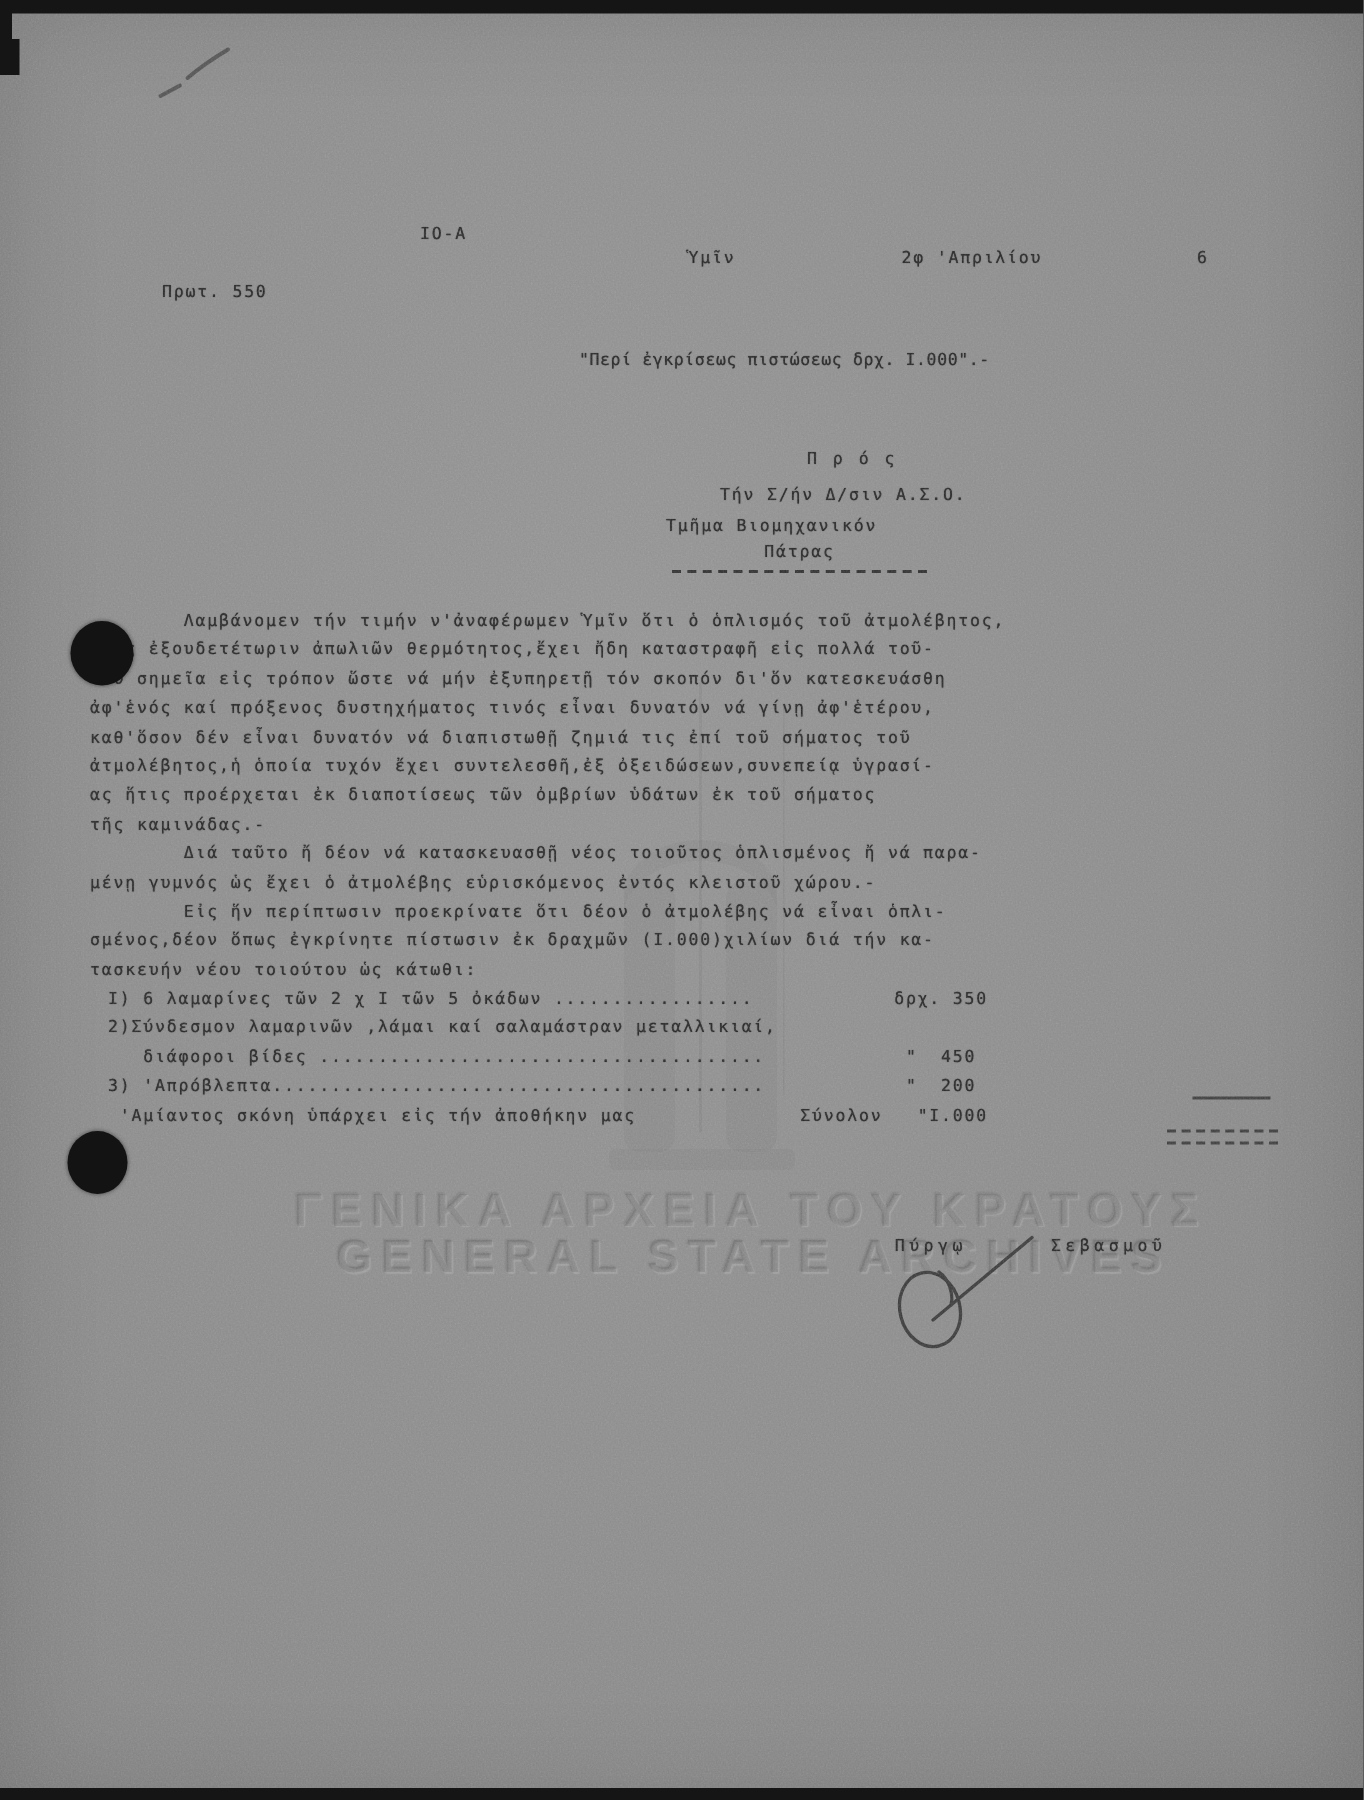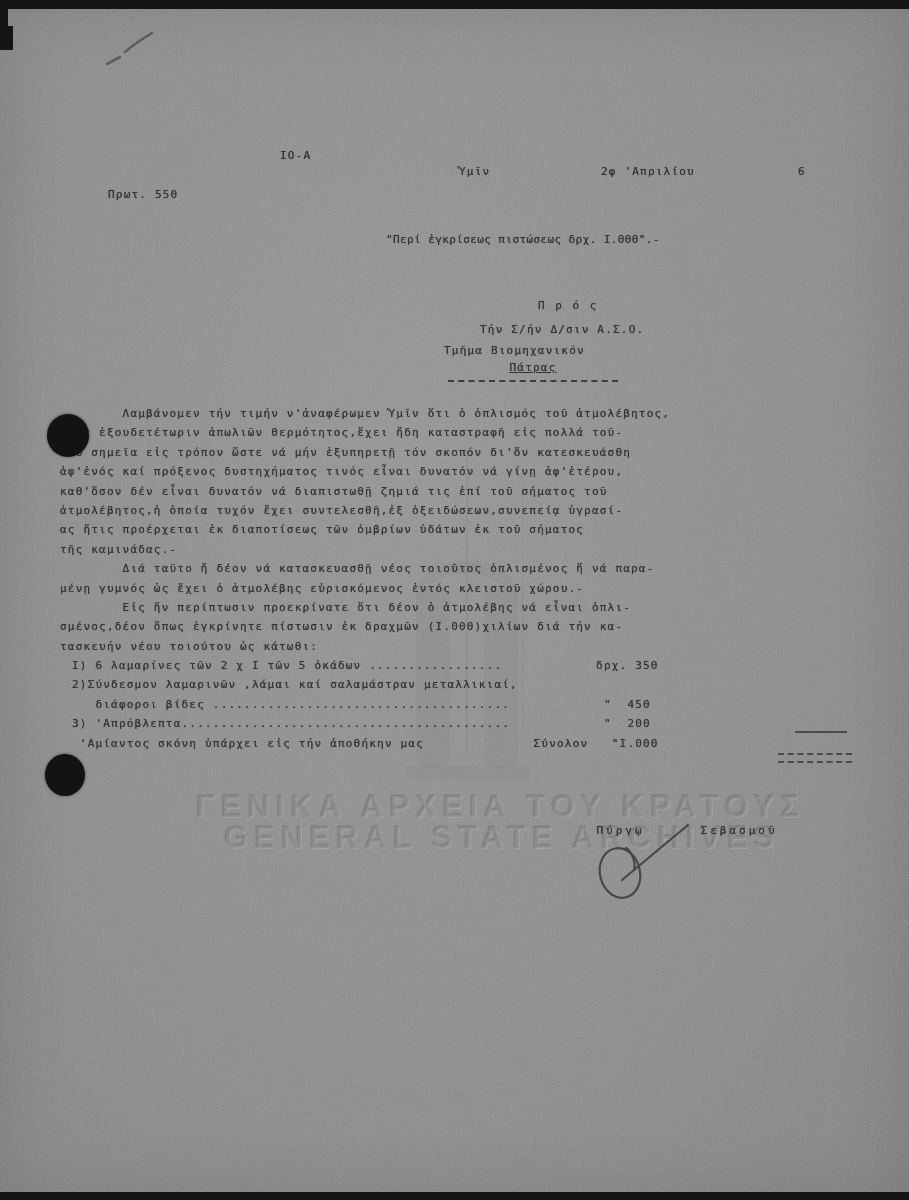--- a/index.html
+++ b/index.html
@@ -72,21 +72,21 @@
   <div class="tw txt" style="left:601px;top:162px;">2φ 'Απριλίου</div>
   <div class="tw txt" style="left:798px;top:162px;">6</div>
   <div class="tw txt" style="left:108px;top:185px;">Πρωτ. 550</div>
 
   <div class="tw txt subject" style="left:386px;top:230px;">"Περί ἐγκρίσεως πιστώσεως δρχ. Ι.000".-</div>
 
   <div class="tw txt salut" style="left:538px;top:296px;">Π ρ ό ς</div>
   <div class="tw txt" style="left:440px;top:320px;margin-left:40px;">Τήν Σ/ήν Δ/σιν Α.Σ.Ο.</div>
   <div class="tw txt" style="left:444px;top:341px;">Τμῆμα Βιομηχανικόν</div>
   <div class="city-wrap txt">
-    <span class="tw" style="position:static;text-decoration:underline;">Πάτρας</span>
+    <span class="tw" style="position:static;">Πάτρας</span>
   </div>
 
   <div class="tw txt" style="left:60px;top:404px;">        Λαμβάνομεν τήν τιμήν ν'ἀναφέρωμεν Ὑμῖν ὅτι ὁ ὁπλισμός τοῦ ἀτμολέβητος,
 πρός ἐξουδετέτωριν ἀπωλιῶν θερμότητος,ἔχει ἤδη καταστραφῆ εἰς πολλά τοῦ-
 του σημεῖα εἰς τρόπον ὥστε νά μήν ἐξυπηρετῇ τόν σκοπόν δι'ὅν κατεσκευάσθη
 ἀφ'ἑνός καί πρόξενος δυστηχήματος τινός εἶναι δυνατόν νά γίνῃ ἀφ'ἑτέρου,
 καθ'ὅσον δέν εἶναι δυνατόν νά διαπιστωθῇ ζημιά τις ἐπί τοῦ σήματος τοῦ
 ἀτμολέβητος,ἡ ὁποία τυχόν ἔχει συντελεσθῆ,ἐξ ὀξειδώσεων,συνεπείᾳ ὑγρασί-
 ας ἥτις προέρχεται ἐκ διαποτίσεως τῶν ὀμβρίων ὑδάτων ἐκ τοῦ σήματος
 τῆς καμινάδας.-

